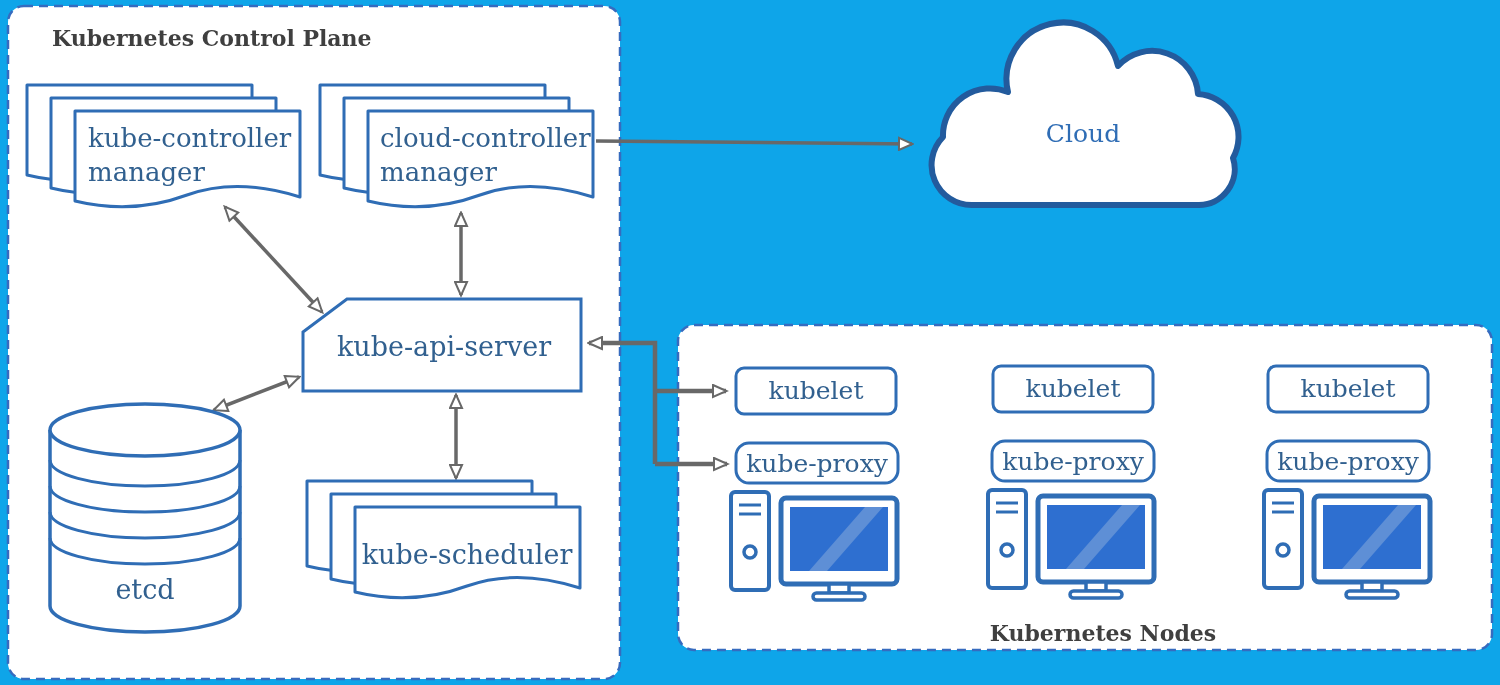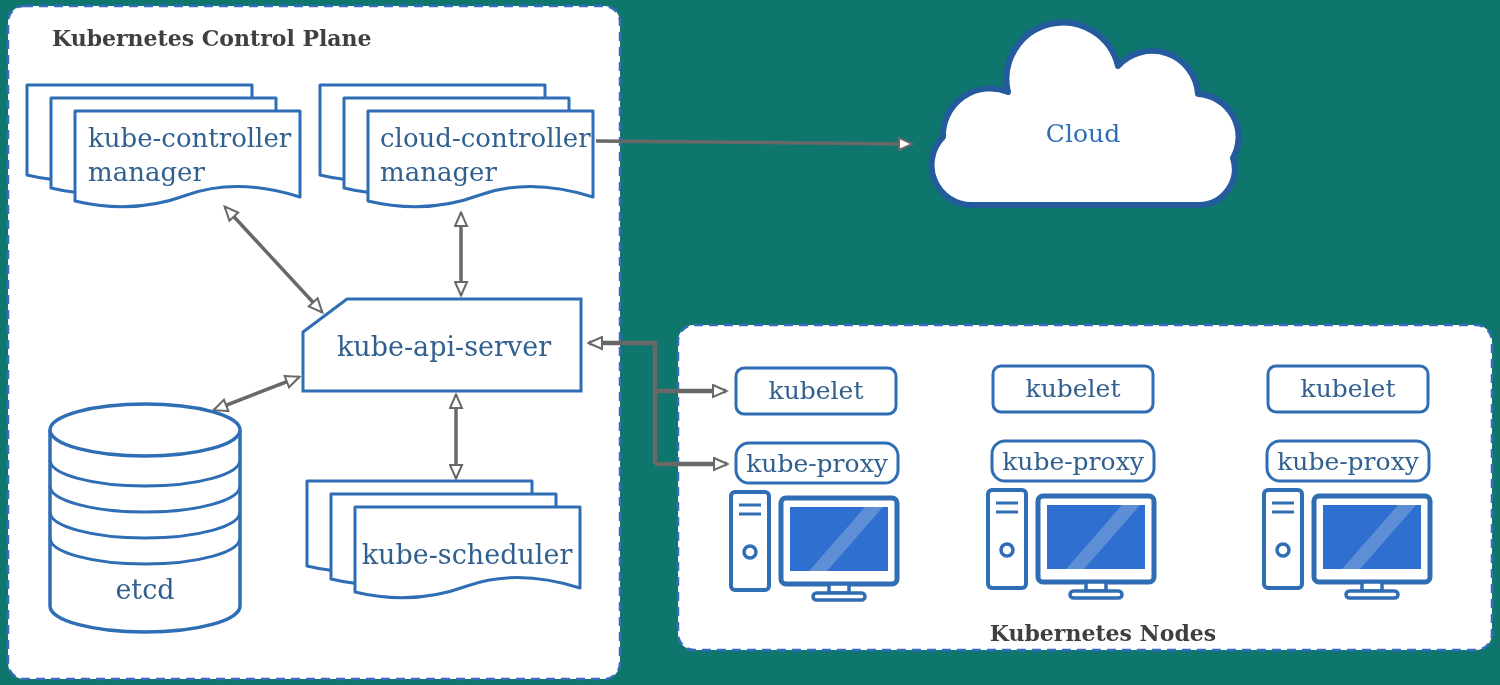--- a/index.html
+++ b/index.html
@@ -1,16 +1,16 @@
 <!DOCTYPE html>
 <html><head>
 <meta charset="utf-8">
 <style>
   html,body{margin:0;padding:0;background:#000;}
-  .stage{position:relative;width:1500px;height:685px;background:#0f766e;overflow:hidden;}
+  .stage{position:relative;width:1500px;height:685px;background:#0ea5e9;overflow:hidden;}
   svg{display:block;}
   .panel{fill:#ffffff;stroke:#366bbf;stroke-width:2.5;stroke-dasharray:9 6;}
   .doc{fill:#ffffff;stroke:#2f6db5;stroke-width:3;stroke-linejoin:round;}
   .shape{fill:#ffffff;stroke:#2f6db5;stroke-width:3;}
   .shape-thick{fill:#ffffff;stroke:#2f6db5;stroke-width:3.5;}
   .ring{fill:none;stroke:#2f6db5;stroke-width:3;}
   .lbl{font-family:"DejaVu Serif",serif;font-size:26px;fill:#31608f;}
   .lbl-big{font-family:"DejaVu Serif",serif;font-size:27px;fill:#31608f;}
   .lbl-node{font-family:"DejaVu Serif",serif;font-size:25px;fill:#31608f;}
   .title{font-family:"DejaVu Serif",serif;font-weight:bold;font-size:22px;fill:#3f3f3f;}

